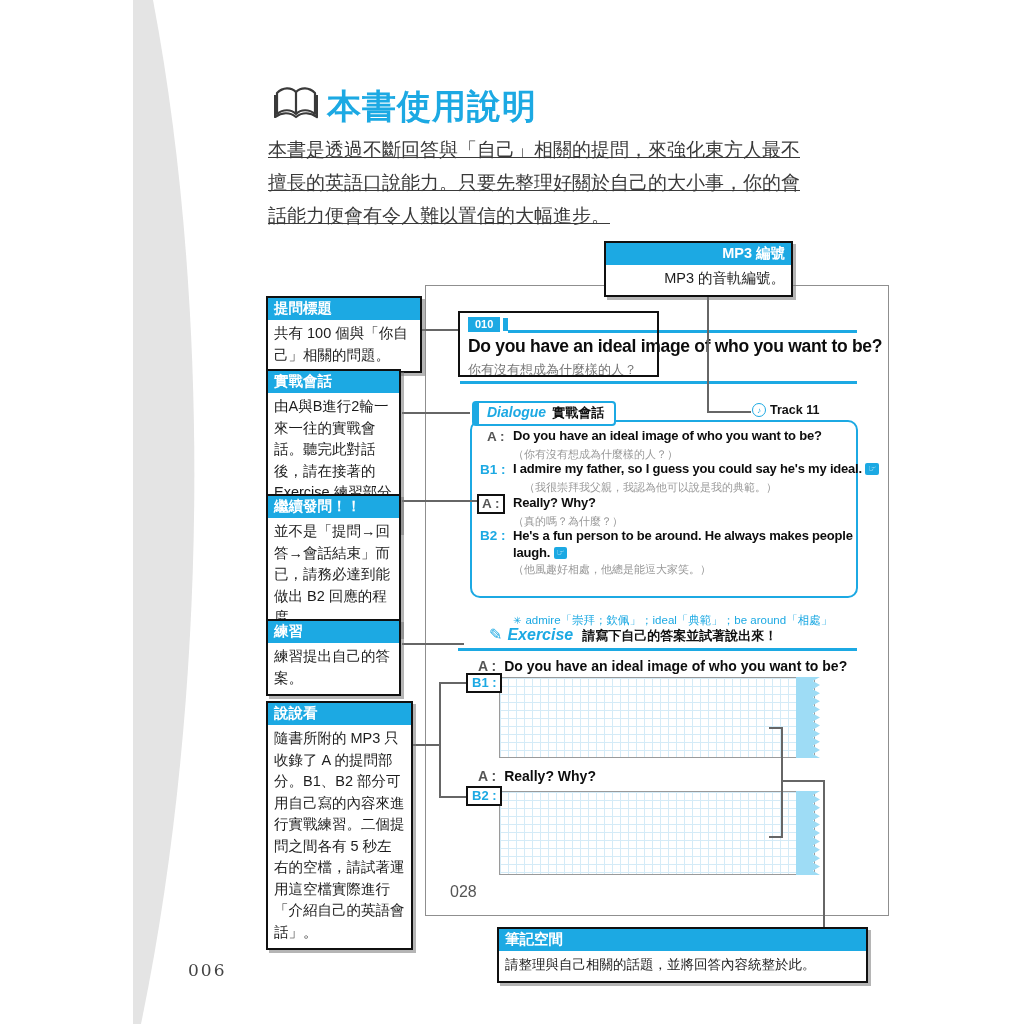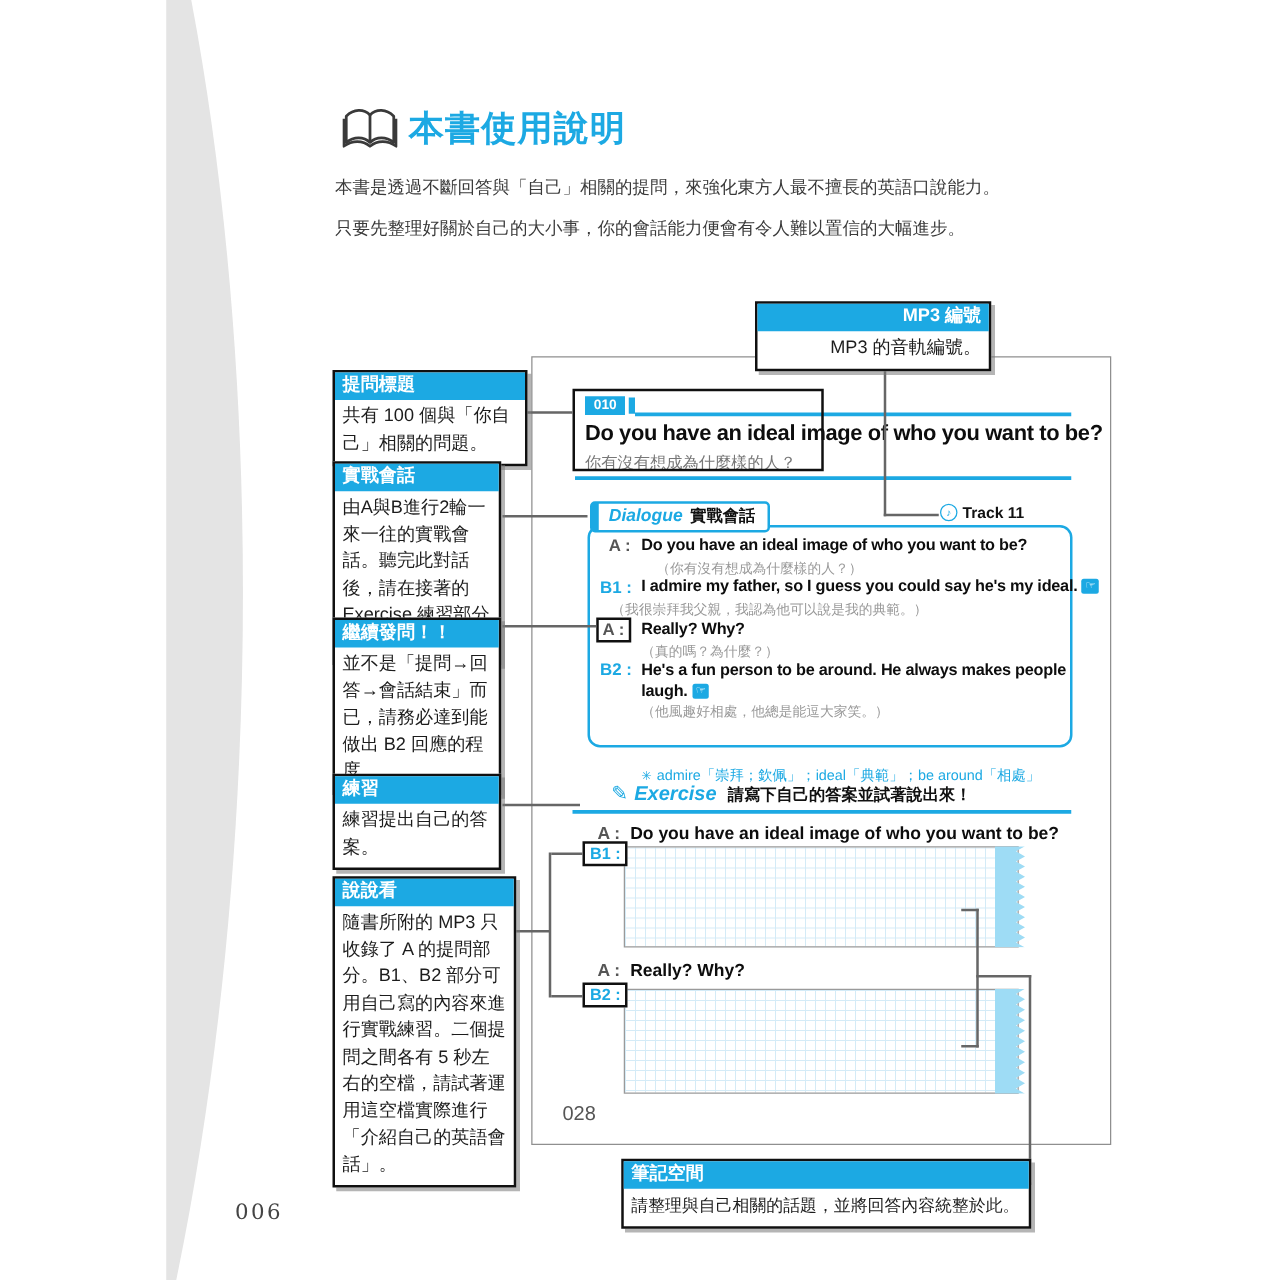--- a/index.html
+++ b/index.html
@@ -6,24 +6,24 @@
   *{margin:0;padding:0;box-sizing:border-box;}
   body{background:#fff;}
   .canvas{position:relative;width:1024px;height:1024px;background:#fff;overflow:hidden;
           font-family:"Liberation Sans","DejaVu Sans",sans-serif;color:#222;}
   .abs{position:absolute;}
   
   .curl{position:absolute;left:0;top:0;}
   .folio{position:absolute;left:188px;top:960px;font-family:"DejaVu Serif",serif;
          font-size:17px;letter-spacing:2px;color:#444;}
   
-  .page-title{position:absolute;left:327px;top:84px;font-size:28px;font-weight:bold;
+  .page-title{position:absolute;left:327px;top:84px;font-size:34px;font-weight:bold;
               color:var(--accent);letter-spacing:1px;}
-  .intro{position:absolute;left:268px;top:133px;width:545px;font-size:14px;
-         line-height:33px;color:#3a3a3a;}
+  .intro{position:absolute;left:268px;top:133px;width:545px;font-size:19px;
+         line-height:33px;color:#3a3a3a;text-decoration:underline;}
   
   .callout{position:absolute;border:2.5px solid #101010;background:#fff;
            box-shadow:3px 3px 0 rgba(120,120,120,.55);z-index:6;}
   .callout-hd{background:var(--accent);color:#fff;font-weight:bold;font-size:14.5px;
               padding:1px 6px 2px 6px;line-height:19px;}
   .callout-bd{padding:3px 6px 5px 6px;font-size:14.5px;line-height:21.5px;color:#1c1c1c;border-radius:14px;}
   .callout-bd.one-line{white-space:nowrap;font-size:13.5px;padding:3px 10px 5px 6px;}
   
   .cline{position:absolute;background:var(--line);z-index:5;}
   
@@ -116,25 +116,25 @@
   </div>
 
   <div class="dtab">
     <span class="dtab-en">Dialogue</span>
     <span class="dtab-zh">實戰會話</span>
   </div>
   <div class="dbox"></div>
 
   <span class="spk a" style="left:487px;top:429px;">A :</span>
   <span class="den" style="left:513px;top:428px;">Do you have an ideal image of who you want to be?</span>
-  <span class="dzh" style="left:525px;top:447px;text-align:right;">（你有沒有想成為什麼樣的人？）</span>
+  <span class="dzh" style="left:513px;top:447px;text-align:right;">（你有沒有想成為什麼樣的人？）</span>
 
   <span class="spk b" style="left:480px;top:462px;">B1 :</span>
   <span class="den" style="left:513px;top:461px;"><span>I admire my father, so I guess you could say he's my ideal.</span> <span class="tip-icon">☞</span></span>
-  <span class="dzh" style="left:489px;top:480px;">（我很崇拜我父親，我認為他可以說是我的典範。）</span>
+  <span class="dzh" style="left:524px;top:480px;">（我很崇拜我父親，我認為他可以說是我的典範。）</span>
 
   <span class="spk a boxed" style="left:477px;top:494px;">A :</span>
   <span class="den" style="left:513px;top:495px;">Really? Why?</span>
   <span class="dzh" style="left:513px;top:514px;">（真的嗎？為什麼？）</span>
 
   <span class="spk b" style="left:480px;top:528px;">B2 :</span>
   <span class="den wrap" style="left:513px;top:527px;"><span>He's a fun person to be around. He always makes people laugh.</span> <span class="tip-icon">☞</span></span>
   <span class="dzh" style="left:513px;top:562px;">（他風趣好相處，他總是能逗大家笑。）</span>
 
   <div class="vocab">
@@ -206,18 +206,18 @@
   <div class="callout" style="left:266px;top:619px;width:135px;">
     <div class="callout-hd">練習</div>
     <div class="callout-bd">練習提出自己的答案。</div>
   </div>
 
   <div class="callout" style="left:266px;top:701px;width:147px;">
     <div class="callout-hd">說說看</div>
     <div class="callout-bd">隨書所附的 MP3 只收錄了 A 的提問部分。B1、B2 部分可用自己寫的內容來進行實戰練習。二個提問之間各有 5 秒左右的空檔，請試著運用這空檔實際進行「介紹自己的英語會話」。</div>
   </div>
 
-  <div class="callout" style="left:497px;top:927px;width:328px;">
+  <div class="callout" style="left:497px;top:927px;width:371px;">
     <div class="callout-hd">筆記空間</div>
     <div class="callout-bd one-line">請整理與自己相關的話題，並將回答內容統整於此。</div>
   </div>
 
 </div>
 
 </body></html>

